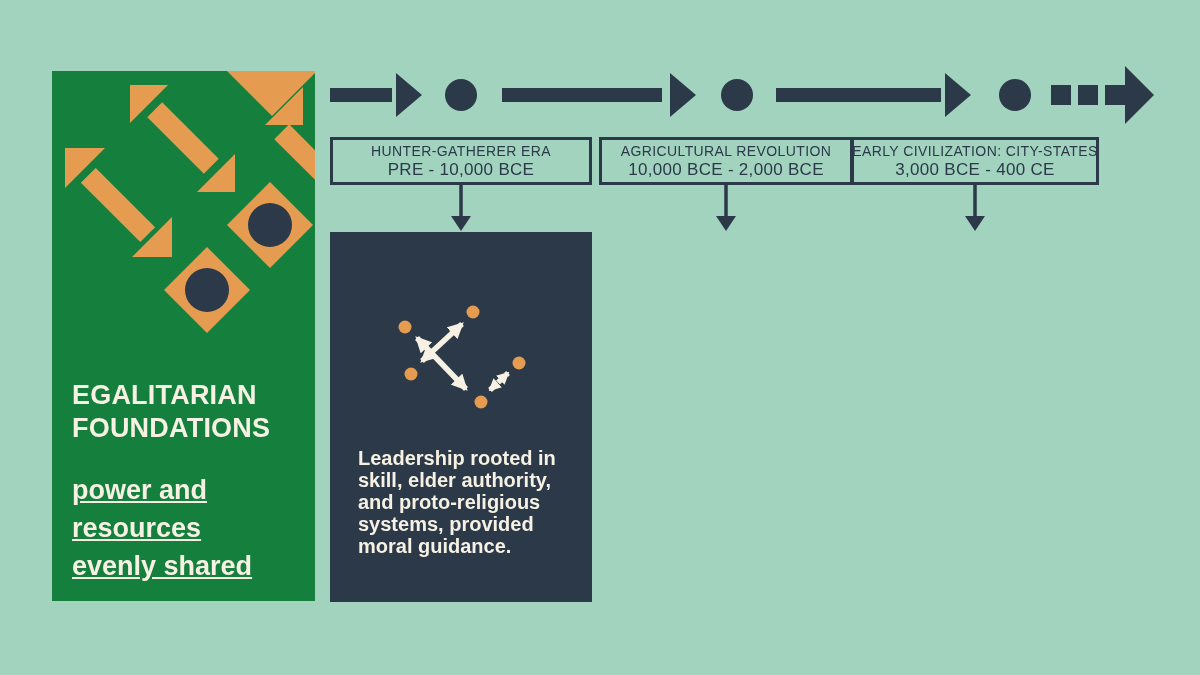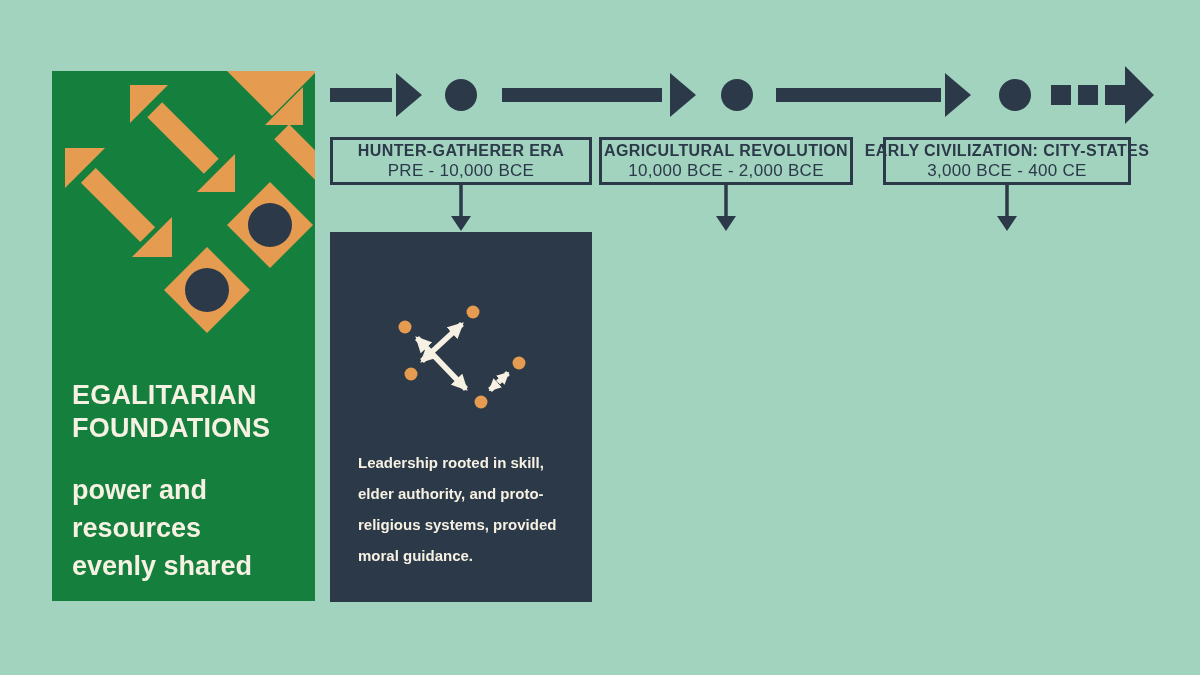--- a/index.html
+++ b/index.html
@@ -15,50 +15,50 @@
     left:52px;top:71px;width:263px;height:530px;
     background:#15803d;overflow:hidden;
   }
   .panel-title{
     left:20px;top:308px;width:225px;
     color:#f6f1e2;font-size:27px;font-weight:800;line-height:33px;
     letter-spacing:.2px;
   }
   .panel-sub{
     left:20px;top:400px;width:205px;
-    color:#f6f1e2;font-size:27px;font-weight:600;line-height:38px;
+    color:#f6f1e2;font-size:27px;font-weight:600;line-height:38px;text-decoration:underline;
   }
 
   
   .timeline-svg{left:320px;top:60px;}
 
   
   .stage{top:137px;height:465px;}
   .stage-header{
     position:absolute;left:0;top:0;width:100%;height:48px;
     border:3px solid #2b3949;box-sizing:border-box;
     display:flex;flex-direction:column;align-items:center;justify-content:center;
     gap:1px;
   }
   .stage-title{
-    color:#2b3949;font-size:16px;font-weight:700;letter-spacing:.4px;white-space:nowrap;
+    color:#2b3949;font-size:14px;font-weight:400;letter-spacing:.4px;white-space:nowrap;
   }
   .stage-dates{
     color:#2b3949;font-size:17px;font-weight:500;letter-spacing:.3px;white-space:nowrap;
   }
   .connector{
     position:absolute;top:48px;left:50%;margin-left:-12px;width:24px;height:47px;
   }
   .stage-card{
     position:absolute;left:0;top:95px;width:100%;height:370px;
     background:#2b3949;overflow:hidden;
   }
   .stage-desc{
     position:absolute;left:28px;top:215px;width:210px;margin:0;
-    color:#f6f1e2;font-size:15px;font-weight:700;line-height:31px;
+    color:#f6f1e2;font-size:20px;font-weight:700;line-height:22px;
   }
   .card-icon{position:absolute;}
   #defs-svg{position:absolute;width:0;height:0;}
 </style>
 </head>
 <body>
 
 <svg id="defs-svg" aria-hidden="true">
   <defs>
     <marker id="ahB" viewBox="0 0 10 10" refX="8.5" refY="5" markerWidth="16" markerHeight="16" markerUnits="userSpaceOnUse" orient="auto-start-reverse">
@@ -167,21 +167,21 @@
   <div class="stage-header">
     <div class="stage-title">AGRICULTURAL REVOLUTION</div>
     <div class="stage-dates">10,000 BCE - 2,000 BCE</div>
   </div>
   <svg class="connector" viewBox="0 0 24 47">
     <line x1="12" y1="0" x2="12" y2="32" stroke="#2b3949" stroke-width="3.5"></line>
     <polygon points="2,31 22,31 12,46" fill="#2b3949"></polygon>
   </svg>
 </div>
 
-<div class="abs stage" style="left:883px;width:248px;">
+<div class="abs stage" style="left:851px;width:248px;">
   <div class="stage-header">
     <div class="stage-title">EARLY CIVILIZATION: CITY-STATES</div>
     <div class="stage-dates">3,000 BCE - 400 CE</div>
   </div>
   <svg class="connector" viewBox="0 0 24 47">
     <line x1="12" y1="0" x2="12" y2="32" stroke="#2b3949" stroke-width="3.5"></line>
     <polygon points="2,31 22,31 12,46" fill="#2b3949"></polygon>
   </svg>
 </div>
 

